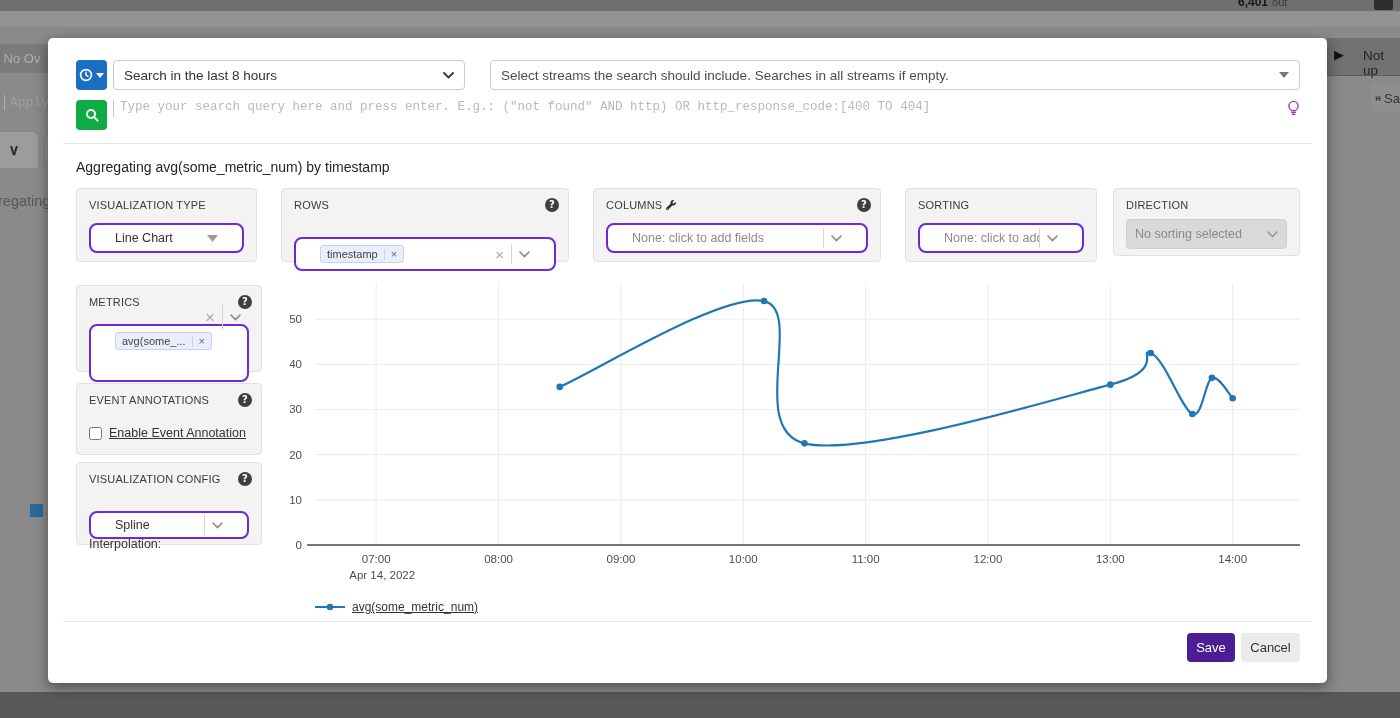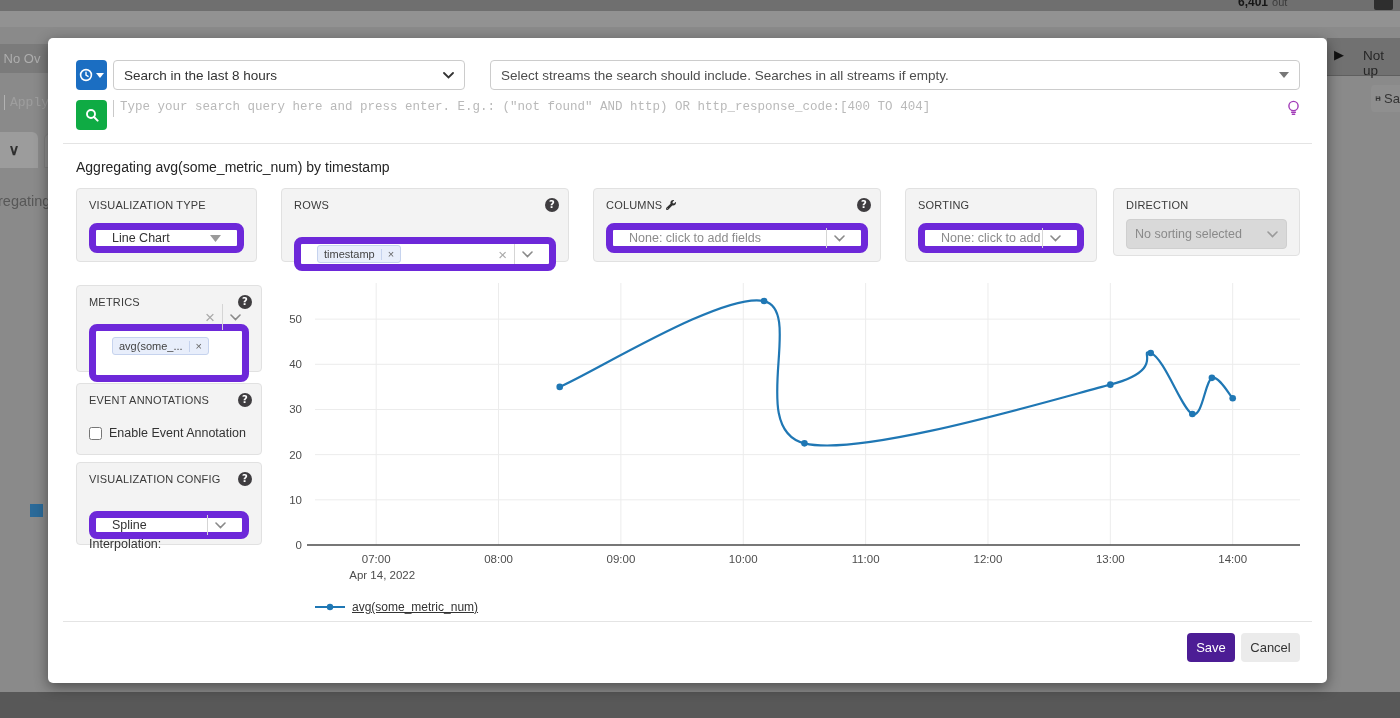--- a/index.html
+++ b/index.html
@@ -55,36 +55,36 @@
 
   .p-vt   { left:28px;   top:150px; width:181px; height:74px; }
   .p-rows { left:233px;  top:150px; width:288px; height:74px; }
   .p-cols { left:545px;  top:150px; width:288px; height:74px; }
   .p-sort { left:857px;  top:150px; width:192px; height:74px; }
   .p-dir  { left:1065px; top:150px; width:187px; height:68px; }
   .p-metrics { left:28px; top:247px; width:186px; height:87px; }
   .p-events  { left:28px; top:345px; width:186px; height:72px; }
   .p-vizcfg  { left:28px; top:424px; width:186px; height:83px; }
 
-  .input-box { position:absolute; left:12px; right:12px; background:#fff; border:7px solid #6d28d9; border-radius:8px; display:flex; align-items:center; font-size:12.5px; color:#888; padding:0 16px; }
+  .input-box { position:absolute; left:12px; right:12px; background:#fff; border:2px solid #6d28d9; border-radius:8px; display:flex; align-items:center; font-size:12.5px; color:#888; padding:0 24px; }
   .ib-h30 { top:34px; height:30px; }
   .ib-controls { margin-left:auto; display:flex; align-items:center; gap:7px; color:#a9a9a9; }
   .ib-x { font-size:15px; color:#a9a9a9; line-height:1; }
   .vline { width:1px; height:20px; background:#d5d5d5; }
   .placeholder-txt { color:#8b8b8b; white-space:nowrap; overflow:hidden; }
 
   .chip { display:inline-flex; align-items:center; background:#e8eefb; border:1px solid #c6d3ee; border-radius:3px; font-size:11px; color:#444; padding:2px 6px; }
   .chip-x { border-left:1px solid #c6d3ee; margin-left:6px; padding-left:6px; color:#666; font-size:11px; line-height:1; }
 
   .dir-select { position:absolute; left:12px; right:12px; top:30px; height:30px; background:#d9d9d9; border:1px solid #cfcfcf; border-radius:4px; display:flex; align-items:center; font-size:12.5px; color:#8a8a8a; padding:0 8px; }
 
   .metrics-box { top:38px; height:58px; align-items:flex-start; padding-top:6px; }
   .metrics-controls { position:absolute; right:20px; top:18px; display:flex; align-items:center; gap:7px; color:#a9a9a9; }
 
-  .checkbox-row { position:absolute; left:12px; top:42px; display:flex; align-items:center; gap:7px; font-size:12.5px; color:#333; }
+  .checkbox-row { position:absolute; left:12px; top:42px; display:flex; align-items:center; gap:7px; font-size:12.5px; color:#333;text-decoration:underline; }
   .checkbox-row input { width:13px; height:13px; }
   .interp-label { position:absolute; left:12px; top:28px; font-size:12.5px; color:#333;margin-top:46px; }
   .interp-select { top:48px; height:28px; color:#333; }
 
   .chart-svg { position:absolute; left:220px; top:240px; }
   .tick { font-size:11.5px; fill:#4d4d4d; font-family:"Liberation Sans", sans-serif; }
 
   .chart-legend { position:absolute; left:267px; top:562px; display:flex; align-items:center; gap:7px; font-size:12px; color:#333;text-decoration:underline; }
 
   .footer-btn { position:absolute; top:595px; height:29px; border:none; border-radius:4px; font-size:13px; font-family:"Liberation Sans", sans-serif; cursor:pointer; }

